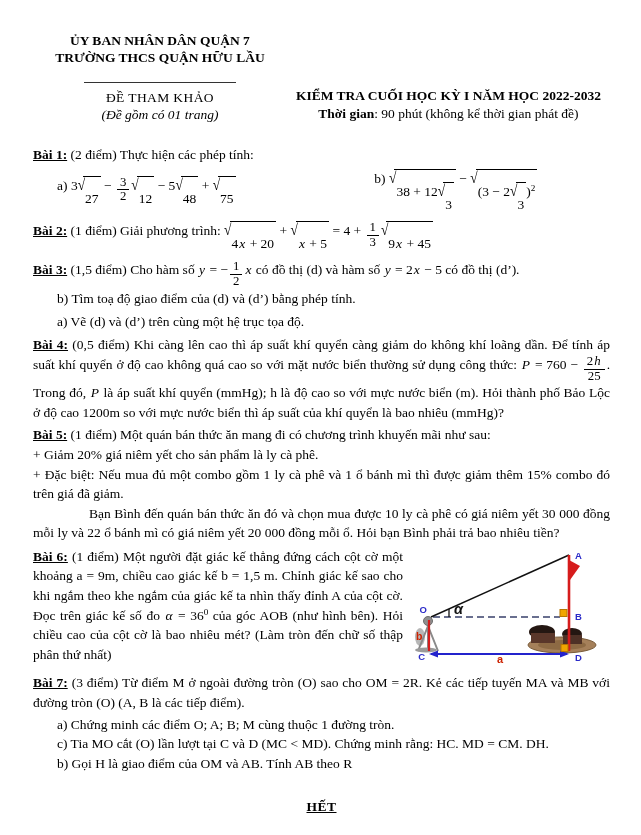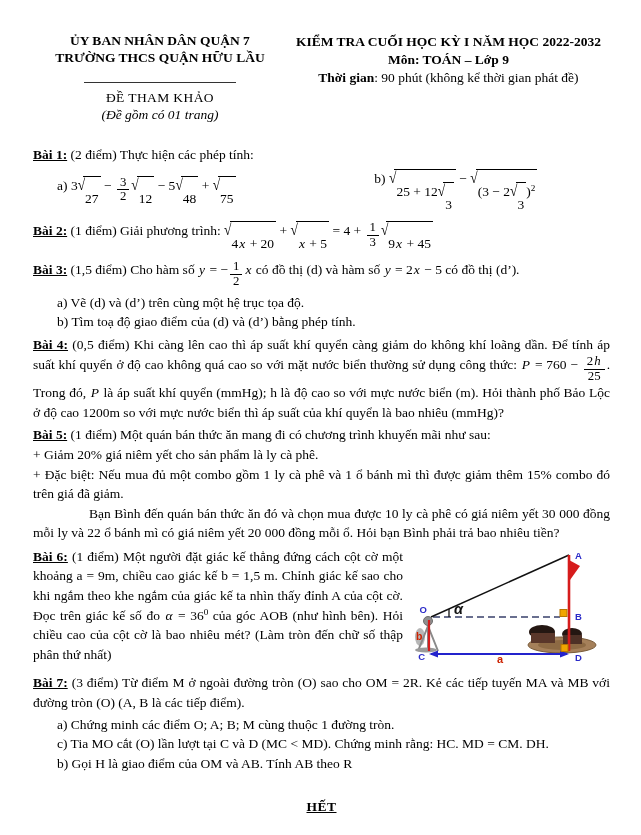--- a/index.html
+++ b/index.html
@@ -7,21 +7,21 @@
     width:641px;height:835px;box-sizing:border-box;margin:0 auto;
     padding:33px 31px 0 33px;background:#ffffff;color:#000;
     font-family:"Liberation Serif",serif;font-size:13.5px;line-height:1.45;
     overflow:hidden;position:relative;
   }
   .b{font-weight:bold;}
   .i{font-style:italic;}
   .bold{font-weight:bold;}
   .underline{text-decoration:underline;}
   
-  .hdr{display:flex;align-items:flex-start;}
+  .hdr{display:flex;align-items:flex-end;}
   .hdr-left{width:44%;text-align:center;line-height:1.25;}
   .hdr-right{width:56%;text-align:center;line-height:1.35;}
   .rule{width:152px;border-top:1.4px solid #333;margin:15px auto 7px;}
   .doc-type{letter-spacing:.4px;}
   
   main{display:block;margin-top:21px;}
   p{margin:0;}
   .sec{margin-top:3px;}
   .li{margin-left:24px;}
   .two-col{display:flex;align-items:center;margin:5px 0 6px;}
@@ -55,60 +55,59 @@
   <header class="hdr">
     <div class="hdr-left">
       <div class="b">ỦY BAN NHÂN DÂN QUẬN 7</div>
       <div class="b">TRƯỜNG THCS QUẬN HỮU LẦU</div>
       <div class="rule"></div>
       <div class="doc-type">ĐỀ THAM KHẢO</div>
       <div class="i">(Đề gồm có 01 trang)</div>
     </div>
     <div class="hdr-right">
       <div class="b">KIỂM TRA CUỐI HỌC KỲ I NĂM HỌC 2022-2032</div>
-      <div class="b">Môn: TOÁN – Lớp 9</div>
       <div><span class="b">Thời gian</span><span>: 90 phút (không kể thời gian phát đề)</span></div>
     </div>
   </header>
 
   <main>
 
     <p class="sec"><span class="bold underline">Bài 1:</span> (2 điểm) Thực hiện các phép tính:</p>
     <div class="two-col">
       <p class="col-a">a)  <span class="math"><span class="mt">3</span><span class="sqrt">
               <span class="rad"><span class="mt">27</span></span>
             </span><span class="mt"> − </span><span class="frac"><span class="num"><span class="mt">3</span></span><span class="den"><span class="mt">2</span></span></span><span class="sqrt">
               <span class="rad"><span class="mt">12</span></span>
             </span><span class="mt"> − 5</span><span class="sqrt">
               <span class="rad"><span class="mt">48</span></span>
             </span><span class="mt"> + </span><span class="sqrt">
               <span class="rad"><span class="mt">75</span></span>
             </span></span></p>
       <p class="col-b">b)  <span class="math"><span class="sqrt">
-              <span class="rad"><span class="mt">25 + 12</span><span class="sqrt">
+              <span class="rad"><span class="mt">38 + 12</span><span class="sqrt">
                   <span class="rad"><span class="mt">3</span></span>
                 </span></span>
             </span><span class="mt"> − </span><span class="sqrt">
               <span class="rad"><span class="mt">(3 − 2</span><span class="sqrt">
                   <span class="rad"><span class="mt">3</span></span>
                 </span><span class="mt">)</span><sup>2</sup></span>
             </span></span></p>
     </div>
 
     <p class="sec"><span class="bold underline">Bài 2:</span> (1 điểm) Giải phương trình: <span class="math"><span class="sqrt">
             <span class="rad"><span class="mt">4</span><span class="mv">x</span><span class="mt"> + 20</span></span>
           </span><span class="mt"> + </span><span class="sqrt">
             <span class="rad"><span class="mv">x</span><span class="mt"> + 5</span></span>
           </span><span class="mt"> = 4 + </span><span class="frac"><span class="num"><span class="mt">1</span></span><span class="den"><span class="mt">3</span></span></span><span class="sqrt">
             <span class="rad"><span class="mt">9</span><span class="mv">x</span><span class="mt"> + 45</span></span>
           </span></span></p>
 
     <p class="sec" style="margin-top:7px;"><span class="bold underline">Bài 3:</span> (1,5 điểm) Cho hàm số <span class="math"><span class="mv">y</span><span class="mt"> = −</span><span class="frac"><span class="num"><span class="mt">1</span></span><span class="den"><span class="mt">2</span></span></span><span class="mv">x</span></span> có đồ thị (d) và hàm số <span class="math"><span class="mv">y</span><span class="mt"> = 2</span><span class="mv">x</span><span class="mt"> − 5</span></span> có đồ thị (d’).</p>
+    <p class="li">b)  Tìm toạ độ giao điểm của (d) và (d’) bằng phép tính.</p>
     <p class="li" style="margin-top:4px;">a)  Vẽ (d) và (d’) trên cùng một hệ trục tọa độ.</p>
-    <p class="li">b)  Tìm toạ độ giao điểm của (d) và (d’) bằng phép tính.</p>
 
     <p class="sec just"><span class="bold underline">Bài 4:</span> (0,5 điểm)  Khi càng lên cao thì áp suất khí quyển càng giảm do không khí loãng dần. Để tính áp suất khí quyển ở độ cao không quá cao so với mặt nước biển thường sử dụng công thức: <span class="math"><span class="mv">P</span><span class="mt"> = 760 − </span><span class="frac"><span class="num"><span class="mt">2</span><span class="mv">h</span></span><span class="den"><span class="mt">25</span></span></span></span>. Trong đó, <span class="math"><span class="mv">P</span></span> là áp suất khí quyển (mmHg); h là độ cao so với mực nước biển (m). Hỏi thành phố Bảo Lộc ở độ cao 1200m so với mực nước biển thì áp suất của khí quyển là bao nhiêu (mmHg)?</p>
 
     <p class="sec"><span class="bold underline">Bài 5:</span> (1 điểm) Một quán bán thức ăn mang đi có chương trình khuyến mãi như sau:</p>
     <p>+ Giảm 20% giá niêm yết cho sản phẩm là ly cà phê.</p>
     <p class="just">+ Đặc biệt: Nếu mua đủ một combo gồm 1 ly cà phê và 1 ổ bánh mì thì được giảm thêm 15% combo đó trên giá đã giảm.</p>
     <p class="indent just">Bạn Bình đến quán bán thức ăn đó và chọn mua được 10 ly cà phê có giá niêm yết 30 000 đồng mỗi ly và 22 ổ bánh mì có giá niêm yết 20 000 đồng mỗi ổ. Hỏi bạn Bình phải trả bao nhiêu tiền?</p>
 
     <div class="b6-wrap">
       <div class="fig">

